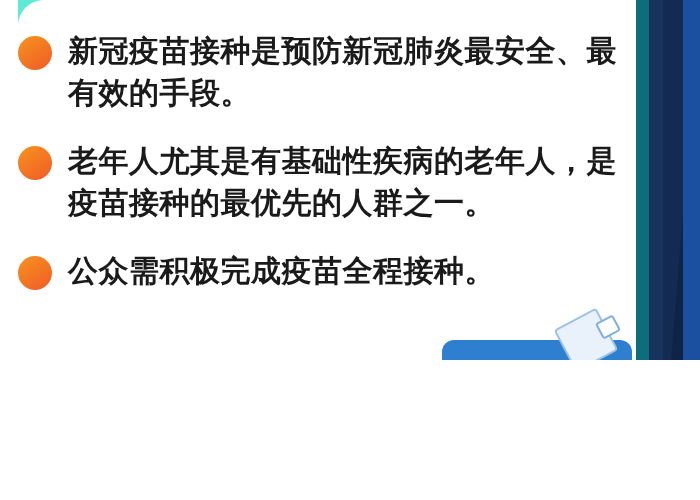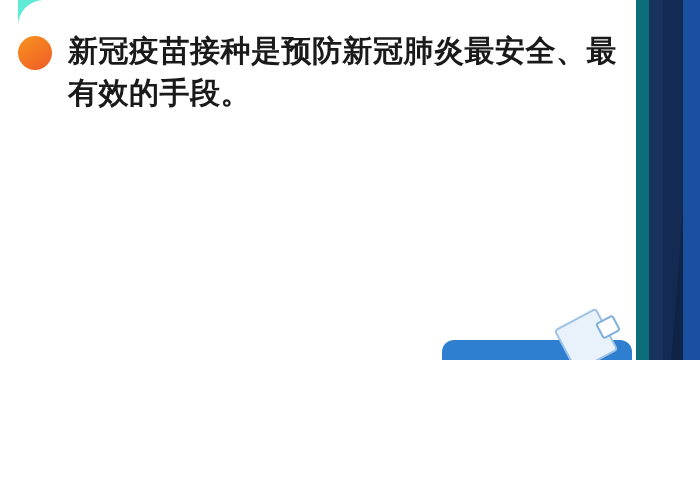--- a/index.html
+++ b/index.html
@@ -159,21 +159,29 @@
   <div class="band-diag"></div>
   <div class="band band-blue"></div>
 
   <div class="list">
 
     <div class="item">
       <span class="dot"></span>
       <span class="text">新冠疫苗接种是预防新冠肺炎最安全、最有效的手段。</span>
     </div>
 
+    <div class="item">
+      <span class="dot"></span>
+      <span class="text">老年人尤其是有基础性疾病的老年人，是疫苗接种的最优先的人群之一。</span>
+    </div>
 
+    <div class="item">
+      <span class="dot"></span>
+      <span class="text">公众需积极完成疫苗全程接种。</span>
+    </div>
 
 
   </div>
 
   <div class="illus">
     <div class="illus-bar"></div>
     <div class="vial"></div>
     <div class="vial-cap"></div>
   </div>
 

